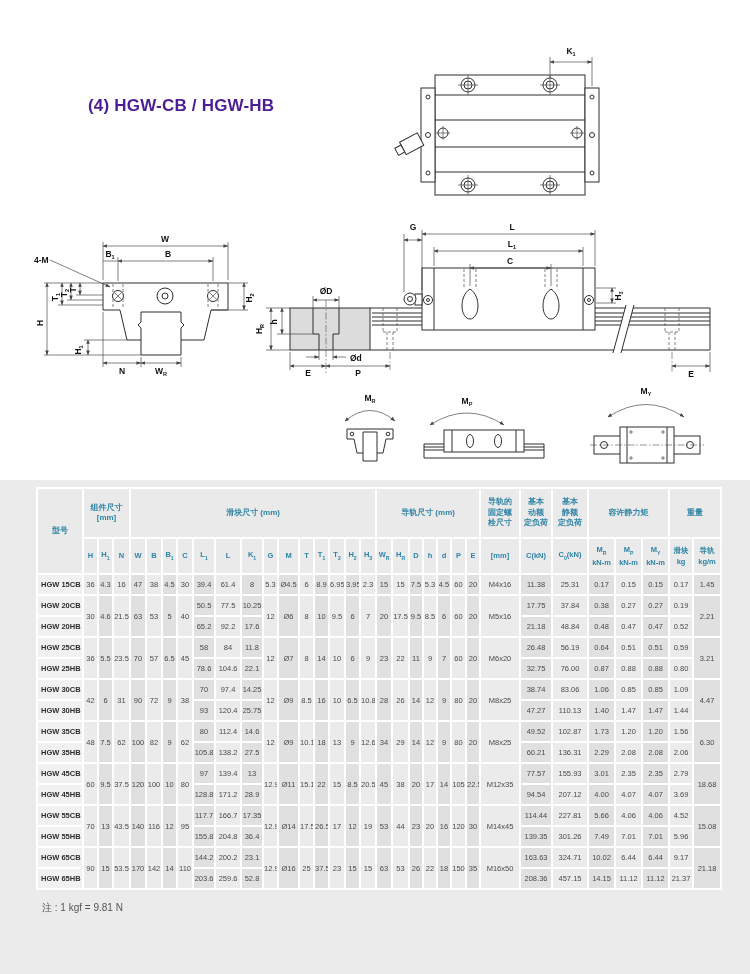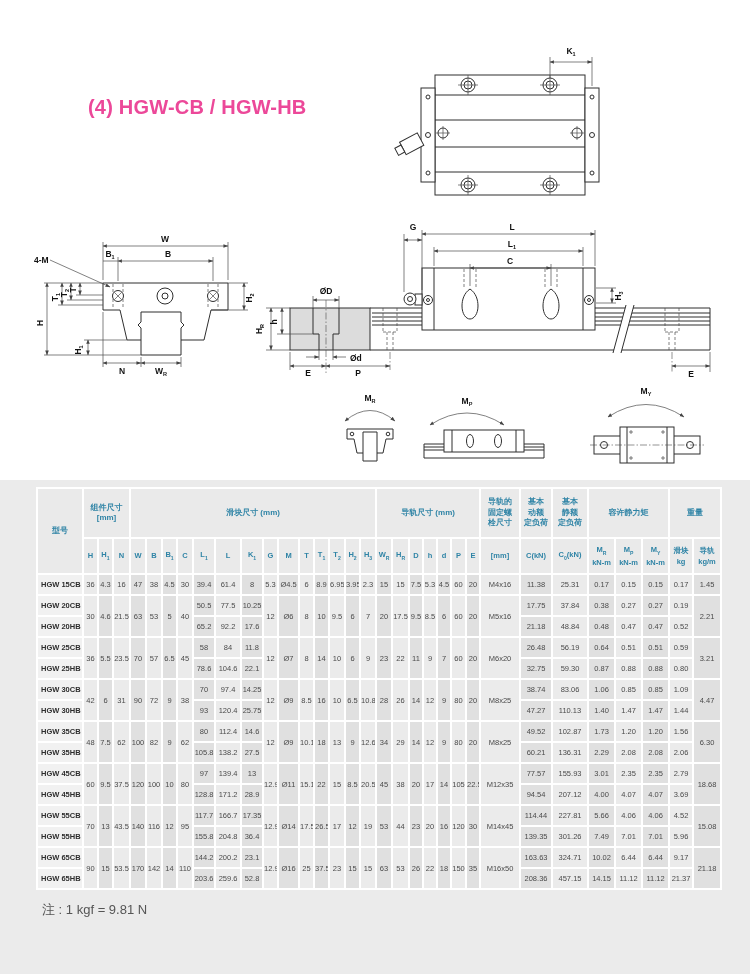--- a/index.html
+++ b/index.html
@@ -1,19 +1,19 @@
 <!DOCTYPE html>
 <html><head>
 <meta charset="utf-8">
 <style>
   html,body{margin:0;padding:0;}
   body{width:750px;height:974px;position:relative;background:#fff;
        font-family:"Liberation Sans",sans-serif;overflow:hidden;}
   .gray-zone{position:absolute;left:0;top:480px;width:750px;height:494px;background:#ebebeb;}
-  .page-title{position:absolute;left:88px;top:96px;font-size:20px;font-weight:bold;color:#ec4899;letter-spacing:.2px;}
+  .page-title{position:absolute;left:88px;top:96px;font-size:17px;font-weight:bold;color:#4c1d95;letter-spacing:.2px;}
   #drawings{position:absolute;left:0;top:0;}
   .dlab{font-size:8.5px;font-weight:bold;fill:#111;}
   .ss{font-size:65%;}
   .ln{stroke:#2f2f2f;stroke-width:1;fill:none;}
   .lnw{stroke:#2f2f2f;stroke-width:1;fill:#fff;}
   .lng{stroke:#2f2f2f;stroke-width:1;fill:#dcdcdc;}
   .dim{stroke:#4a4a4a;stroke-width:.7;fill:none;}
   .hid{stroke:#4a4a4a;stroke-width:.7;fill:none;stroke-dasharray:3,2;}
   .cl{stroke:#4a4a4a;stroke-width:.6;fill:none;stroke-dasharray:7,2,1.5,2;}
   .tbl-wrap{position:absolute;left:36px;top:487px;width:690px;}
@@ -21,21 +21,21 @@
   th,td{border:2px solid #fff;padding:0;text-align:center;vertical-align:middle;overflow:hidden;}
   .gh{background:#eaeaea;color:#2f84a6;font-size:8px;font-weight:bold;line-height:1.3;}
   .sh{background:#eaeaea;color:#2f84a6;font-size:7.5px;font-weight:bold;height:34px;line-height:1.5;}
   thead tr:first-child{height:50px;}
   tbody tr{height:21px;}
   td.model{background:#f1f1f1;font-size:7.5px;font-weight:bold;color:#2d2d2d;text-align:left;padding-left:3px;white-space:nowrap;}
   td.v{font-size:7.5px;color:#4a4a4a;white-space:nowrap;}
   td.a{background:#ebebeb;}
   td.b{background:#e0e0e0;}
   sub{font-size:68%;}
-  .note{position:absolute;left:42px;top:901px;font-size:13px;color:#555;}
+  .note{position:absolute;left:42px;top:901px;font-size:10px;color:#555;}
 </style>
 </head>
 <body>
 
 <div class="gray-zone"></div>
 
 <div class="page-title">(4) HGW-CB / HGW-HB</div>
 
 <svg id="drawings" width="750" height="480" viewBox="0 0 750 480">
   <defs>
@@ -436,21 +436,21 @@
           <td class="v b">0.51</td>
           <td class="v a">0.59</td>
           <td rowspan="2" class="v b">3.21</td>
         </tr>
         <tr>
           <td class="model">HGW 25HB</td>
           <td class="v b">78.6</td>
           <td class="v a">104.6</td>
           <td class="v b">22.1</td>
           <td class="v b">32.75</td>
-          <td class="v a">59.30</td>
+          <td class="v a">76.00</td>
           <td class="v b">0.87</td>
           <td class="v a">0.88</td>
           <td class="v b">0.88</td>
           <td class="v a">0.80</td>
         </tr>
         <tr>
           <td class="model">HGW 30CB</td>
           <td rowspan="2" class="v a">42</td>
           <td rowspan="2" class="v b">6</td>
           <td rowspan="2" class="v a">31</td>

